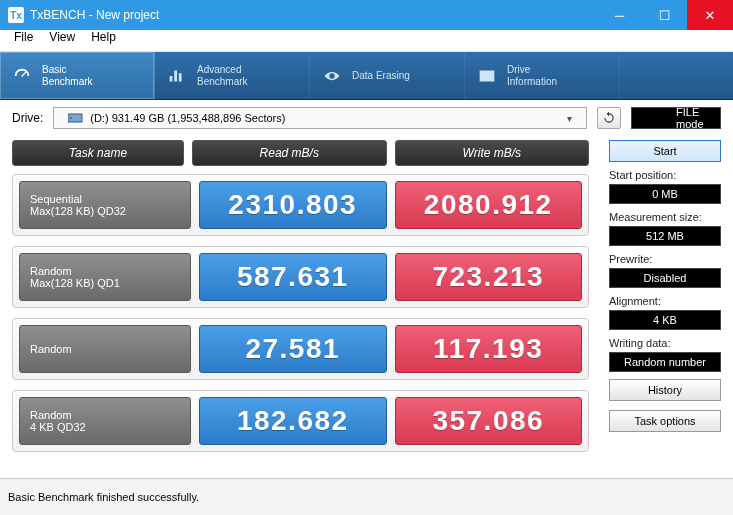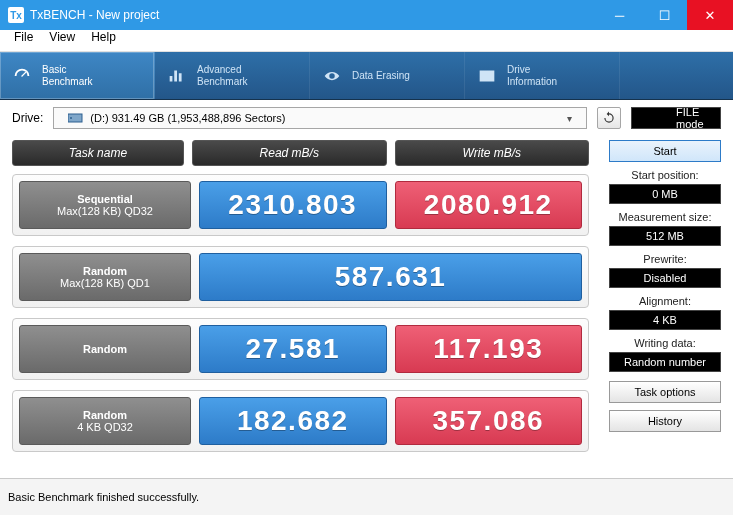--- a/index.html
+++ b/index.html
@@ -20,27 +20,27 @@
 .tab .ticon { width: 24px; height: 24px; display: flex; align-items: center; justify-content: center; }
 .tab .tlabel { line-height: 1.15; }
 
 .toolbar { height: 36px; display: flex; align-items: center; padding: 6px 12px; gap: 10px; font-size: 12px; background: #fff; }
 .toolbar .drivesel { flex: 1; height: 22px; border: 1px solid #a6a6a6; background: #fafafa; display: flex; align-items: center; padding: 0 14px; font-size: 11px; position: relative; }
 .toolbar .drivesel .dicon { width: 16px; height: 12px; margin-right: 6px; display: inline-block; }
 .toolbar .drivesel .chev { margin-left: auto; font-size: 10px; color: #555; }
 .toolbar .refresh { width: 24px; height: 22px; border: 1px solid #a6a6a6; background: linear-gradient(#fff,#e6e6e6); display: flex; align-items: center; justify-content: center; font-size: 12px; border-radius: 2px; }
 .toolbar .filemode { width: 90px; height: 22px; background: #000; color: #fff; font-size: 11px; display: flex; align-items: center; justify-content: center; border: 1px solid #444; padding-left: 44px; }
 
-.main { display: flex; padding: 4px 12px 0 12px; gap: 20px; text-align: center; }
+.main { display: flex; padding: 4px 12px 0 12px; gap: 20px; }
 .results { flex: 1; }
 .headrow { display: flex; gap: 8px; margin-bottom: 8px; }
 .headcell { flex: 1; height: 26px; background: linear-gradient(#4a4a4a,#2a2a2a); color: #fff; font-size: 12px; font-style: italic; display: flex; align-items: center; justify-content: center; border: 1px solid #555; border-radius: 3px; }
 .row { display: flex; gap: 8px; margin-bottom: 10px; height: 62px; border: 1px solid #c9c9c9; border-radius: 4px; padding: 6px; background: linear-gradient(#fdfdfd,#f1f1f1); }
 .taskcell { width: 172px; background: linear-gradient(#8f8f8f,#6a6a6a); color: #fff; font-size: 11px; display: flex; flex-direction: column; justify-content: center; padding: 0 10px; border-radius: 3px; border: 1px solid #5a5a5a; }
-.taskcell .tn1 { font-weight: bold; }
+.taskcell .tn1 { font-weight: normal; }
 .valcell { flex: 1; font-family: "Arial Black", Arial, sans-serif; font-size: 28px; font-weight: 900; color: #fff; display: flex; align-items: center; justify-content: center; border-radius: 3px; letter-spacing: 1.5px; text-shadow: 0 1px 0 rgba(0,0,0,0.3); }
 .valcell.read { background: linear-gradient(#4a9fe8,#2d7bc8); border: 1px solid #1f5f9f; }
 .valcell.write { background: linear-gradient(#ef6076,#d83a52); border: 1px solid #b02a3e; }
 
 .side { width: 112px; display: flex; flex-direction: column; gap: 3px; font-size: 11px; }
 .btn { height: 22px; border: 1px solid #999; background: linear-gradient(#fff,#e4e4e4); display: flex; align-items: center; justify-content: center; cursor: pointer; font-size: 11px; }
 .btn.start { border: 1px solid #2d7bc8; background: linear-gradient(#eaf3fc,#d0e6fa); }
 .slabel { font-size: 11px; color: #222; margin-top: 4px; }
 .svalue { height: 20px; background: #000; color: #fff; display: flex; align-items: center; justify-content: center; font-size: 11px; border: 1px solid #444; }
 
@@ -136,20 +136,21 @@
         </div>
       <div class="valcell read">2310.803</div>
       <div class="valcell write">2080.912</div>
     </div>
     <div class="row">
       <div class="taskcell">
           <span class="tn1">Random</span>
           <span>Max(128 KB) QD1</span>
         </div>
       <div class="valcell read">587.631</div>
+      <div class="valcell write">723.213</div>
     </div>
     <div class="row">
       <div class="taskcell">
           <span class="tn1">Random</span>
         </div>
       <div class="valcell read">27.581</div>
       <div class="valcell write">117.193</div>
     </div>
     <div class="row">
       <div class="taskcell">
@@ -166,20 +167,20 @@
     <div class="slabel">Start position:</div>
     <div class="svalue">0 MB</div>
     <div class="slabel">Measurement size:</div>
     <div class="svalue">512 MB</div>
     <div class="slabel">Prewrite:</div>
     <div class="svalue">Disabled</div>
     <div class="slabel">Alignment:</div>
     <div class="svalue">4 KB</div>
     <div class="slabel">Writing data:</div>
     <div class="svalue">Random number</div>
+    <div class="btn" style="margin-top:4px">History</div>
     <div class="btn" style="margin-top:6px">Task options</div>
-    <div class="btn" style="margin-top:4px">History</div>
   </div>
 </div>
 
 <div class="status">
   <span>Basic Benchmark finished successfully.</span>
 </div>
 
 </body></html>

